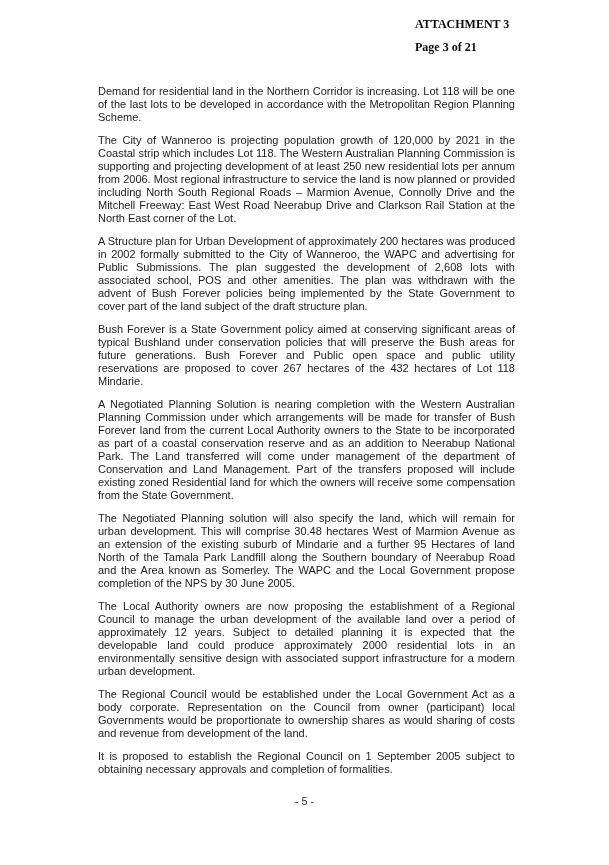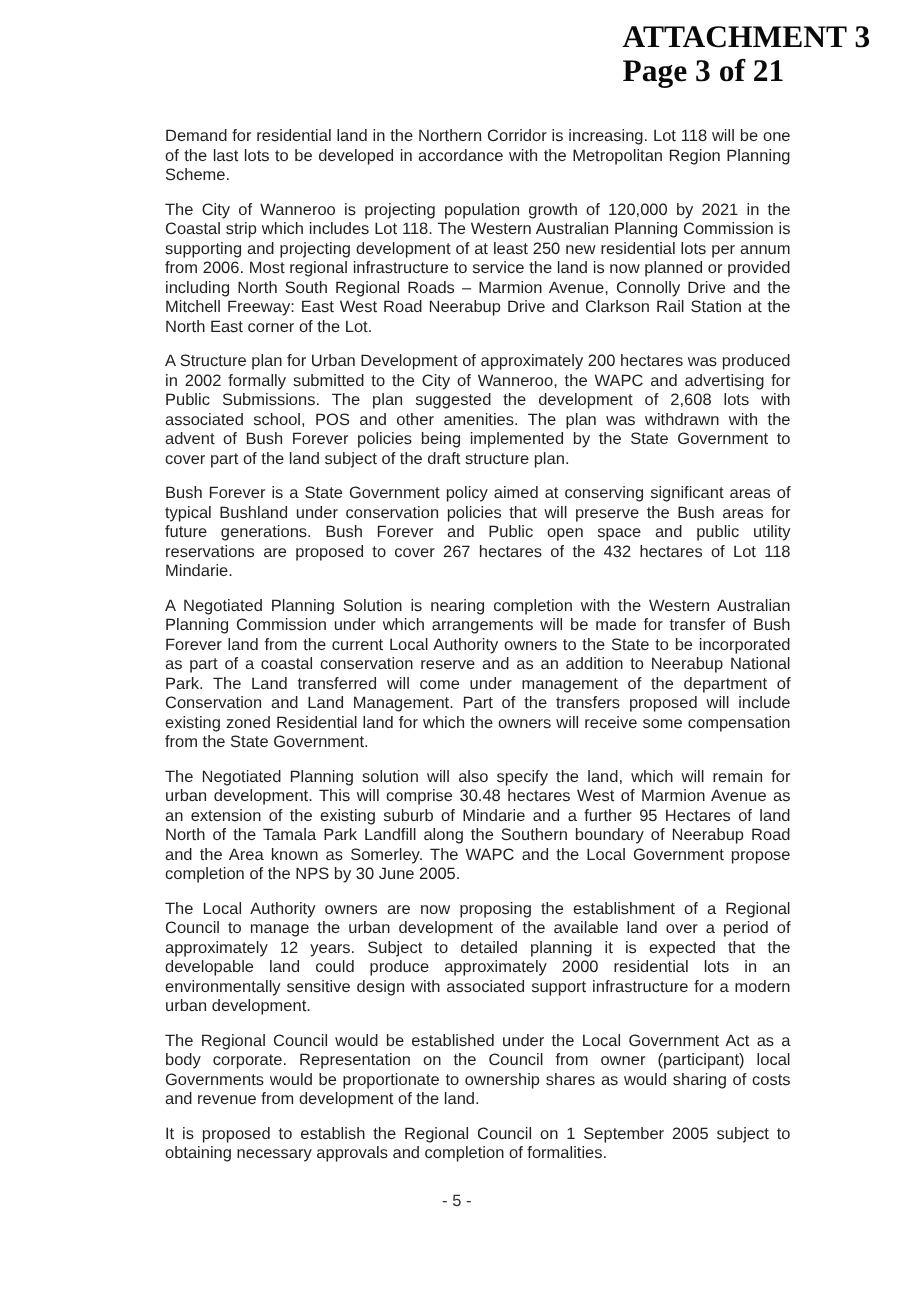--- a/index.html
+++ b/index.html
@@ -15,28 +15,28 @@
     overflow: hidden;
     font-family: "Liberation Sans", "DejaVu Sans", sans-serif;
     color: #1f1f1f;
   }
   .header-block {
     position: absolute;
     left: 415px;
     top: 13px;
     font-family: "Liberation Serif", "DejaVu Serif", serif;
     font-weight: bold;
-    font-size: 21px;
+    font-size: 12px;
     line-height: 23px;
     color: #0a0a0a;
     white-space: nowrap;
   }
   .body-text {
     position: absolute;
-    left: 110px;
+    left: 98px;
     top: 85px;
     width: 417px;
   }
   .body-text p {
     margin: 0 0 10px 0;
     font-size: 11px;
     line-height: 13px;
     text-align: justify;
     color: #222222;
   }

